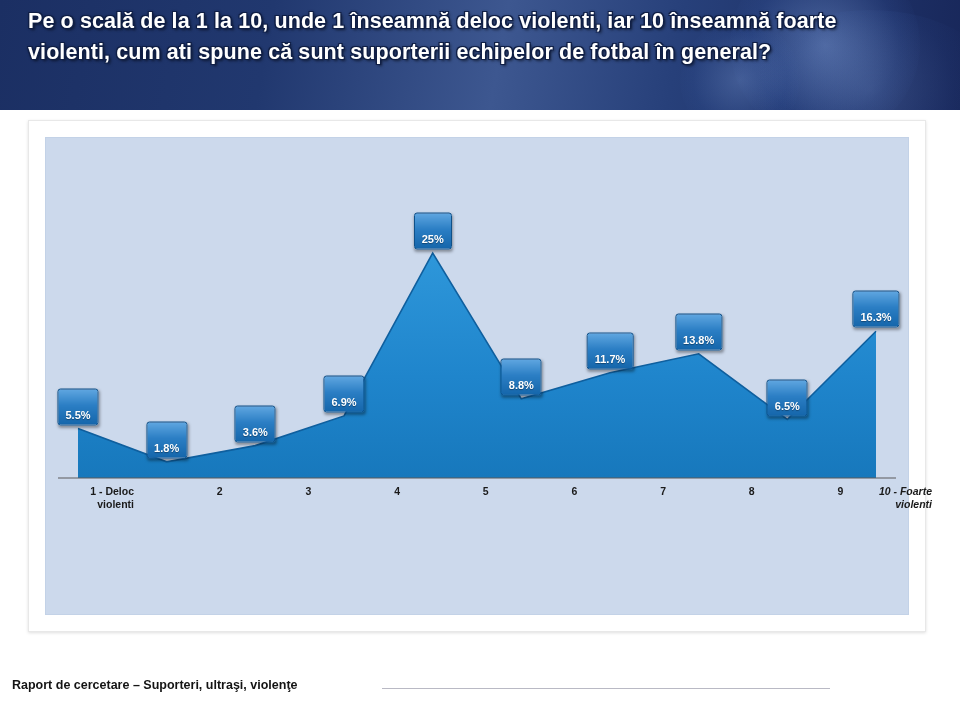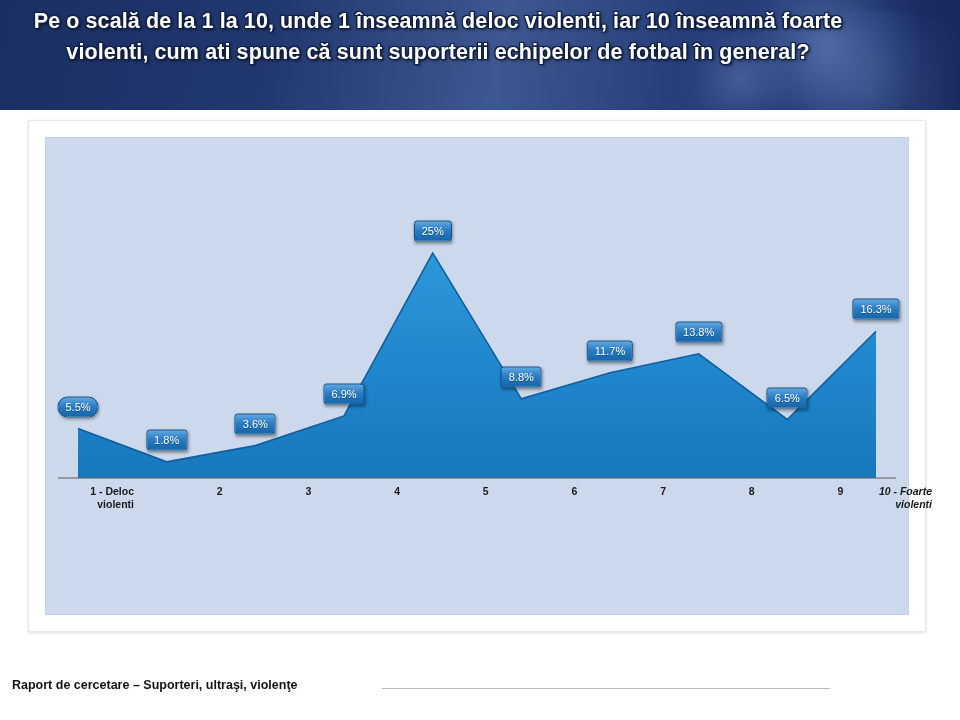--- a/index.html
+++ b/index.html
@@ -29,21 +29,21 @@
     border-radius: 50%;
     background: radial-gradient(circle, rgba(160,195,255,0.35) 0%, rgba(70,110,190,0.12) 55%, rgba(30,50,110,0) 75%);
   }
   #header .g1 { width: 190px; height: 190px; right: 40px; top: -50px; }
   #header .g2 { width: 120px; height: 120px; right: 160px; top: 20px; opacity: .7;}
   #header .g3 { width: 260px; height: 160px; right: -40px; top: 10px; opacity: .5;}
   #header-title {
     position: absolute;
     left: 0; top: 6px;
     width: 876px;
-    text-align: center;
+    text-align: left;
     color: #ffffff;
     font-size: 21.5px;
     font-weight: bold;
     line-height: 31px;
     letter-spacing: .1px;
     padding: 0 28px;
     box-sizing: border-box;
     text-shadow:
       -1.2px -1.2px 0 #101f45,
        1.2px -1.2px 0 #101f45,
@@ -88,22 +88,22 @@
     line-height: 13px;
     white-space: pre-line;
   }
   
   .callout {
     position: absolute;
     transform: translate(-50%, -50%);
     background: linear-gradient(180deg, #5fa6e0 0%, #2b7ec4 45%, #1566ab 100%);
     color: #ffffff;
     font-size: 11px;
-    font-weight: normal;
-    padding: 3px 7px 4px 7px;
+    font-weight: bold;
+    padding: 19px 7px 4px 7px;
     border: 1px solid #0d4f88;
     border-radius: 3px;
     box-shadow: 1px 2px 3px rgba(0,0,0,.35);
     white-space: nowrap;
     text-shadow: 0 1px 1px rgba(0,0,0,.35);
   }
 
   
   #footer {
     position: absolute;
@@ -198,21 +198,21 @@
         <div class="axis-label" style="width: 112px; left: 242px; top: 347px;">4</div>
         <div class="axis-label" style="width: 112px; left: 330.667px; top: 347px;">5</div>
         <div class="axis-label" style="width: 112px; left: 419.333px; top: 347px;">6</div>
         <div class="axis-label" style="width: 112px; left: 508px; top: 347px;">7</div>
         <div class="axis-label" style="width: 112px; left: 596.667px; top: 347px;">8</div>
         <div class="axis-label" style="width: 112px; left: 685.333px; top: 347px;">9</div>
         <div class="axis-label" style="width: 112px; left: 774px; top: 347px; font-style: italic;">10 - Foarte
 violenti</div>
       </div>
     <div id="callouts">
-        <div class="callout" style="left: 32px; top: 268.5px; border-radius: 10px;">5.5%</div>
+        <div class="callout" style="left: 32px; top: 268.5px;">5.5%</div>
         <div class="callout" style="left: 120.667px; top: 301.8px;">1.8%</div>
         <div class="callout" style="left: 209.333px; top: 285.6px;">3.6%</div>
         <div class="callout" style="left: 298px; top: 255.9px;">6.9%</div>
         <div class="callout" style="left: 386.667px; top: 93px;">25%</div>
         <div class="callout" style="left: 475.333px; top: 238.8px;">8.8%</div>
         <div class="callout" style="left: 564px; top: 212.7px;">11.7%</div>
         <div class="callout" style="left: 652.667px; top: 193.8px;">13.8%</div>
         <div class="callout" style="left: 741.333px; top: 259.5px;">6.5%</div>
         <div class="callout" style="left: 830px; top: 171.3px;">16.3%</div>
       </div>

